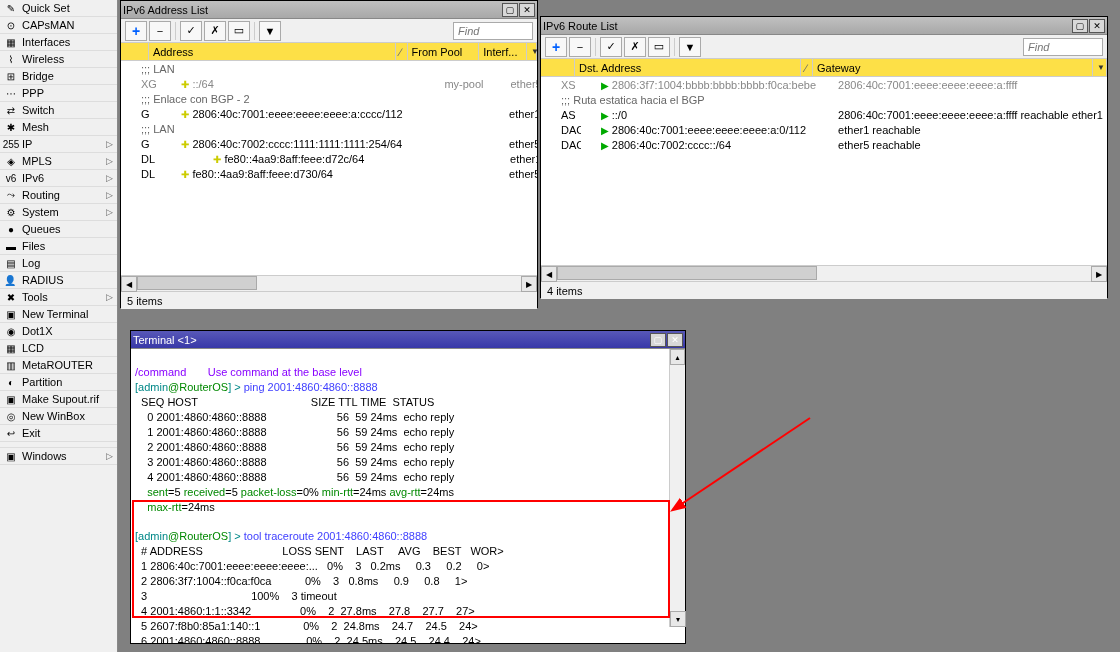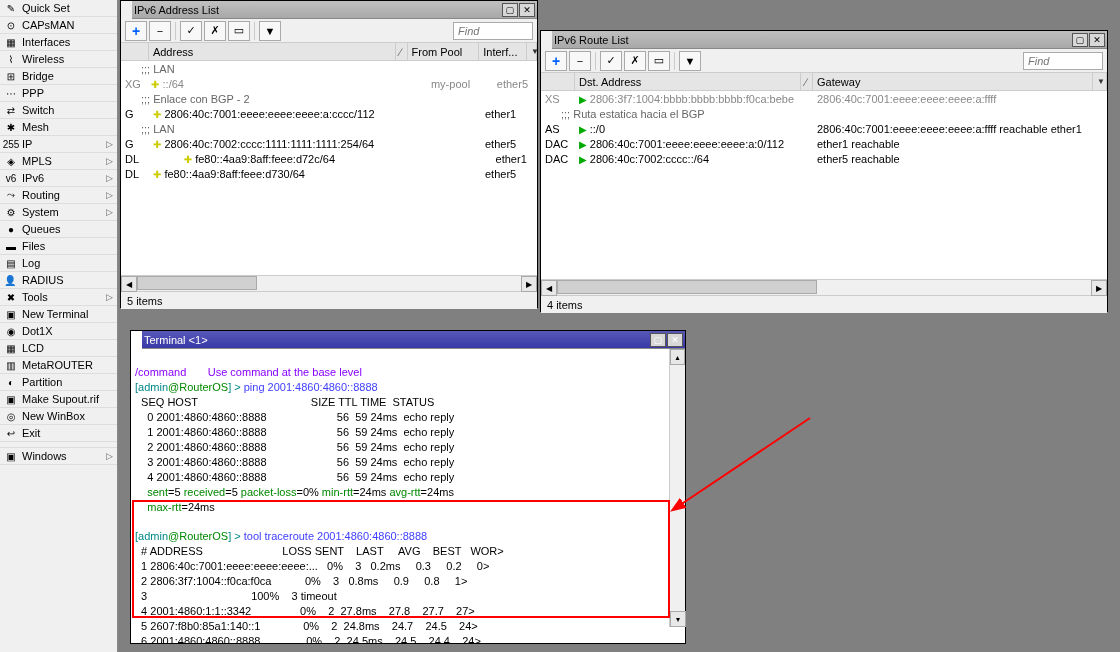--- a/index.html
+++ b/index.html
@@ -4,35 +4,35 @@
 <style>
 * { box-sizing: border-box; margin: 0; padding: 0; font-family: Arial, sans-serif; font-size: 11px; }
 body { background: #808080; width: 1120px; height: 652px; position: relative; overflow: hidden; }
 
 .sidebar { position: absolute; left: 0; top: 0; width: 118px; height: 652px; background: #f0f0f0; border-right: 1px solid #888; }
 .sidebar-item { display: flex; align-items: center; padding: 2px 4px; height: 17px; cursor: pointer; border-bottom: 1px solid #ddd; }
 .sidebar-icon { width: 14px; height: 14px; margin-right: 4px; display: inline-flex; align-items: center; justify-content: center; font-size: 10px; }
 .sidebar-sub { font-size: 9px; color: #666; margin-left: auto; }
 
 .window { position: absolute; background: #f0f0f0; border: 1px solid #000; }
-.titlebar { height: 18px; background: linear-gradient(#c0c0c0, #a8a8a8); display: flex; align-items: center; padding: 0 2px; font-size: 11px; border-bottom: 1px solid #888; margin-left: 11px; }
+.titlebar { height: 18px; background: linear-gradient(#c0c0c0, #a8a8a8); display: flex; align-items: center; padding: 0 2px; font-size: 11px; border-bottom: 1px solid #888; }
 .titlebar-active { background: linear-gradient(#5858b8, #3838a8); color: #fff; }
 .title-controls { margin-left: auto; display: flex; }
 .title-btn { width: 16px; height: 14px; border: 1px solid #555; background: #d8d8d8; margin-left: 1px; display: flex; align-items: center; justify-content: center; font-size: 9px; cursor: pointer; }
 
 .toolbar { height: 24px; background: #f0f0f0; display: flex; align-items: center; padding: 2px 4px; gap: 2px; border-bottom: 1px solid #ccc; }
 .tb-btn { width: 22px; height: 20px; border: 1px solid #aaa; background: #f8f8f8; display: flex; align-items: center; justify-content: center; cursor: pointer; }
 .tb-sep { width: 1px; height: 18px; background: #ccc; margin: 0 2px; }
 .tb-find { margin-left: auto; width: 80px; height: 18px; border: 1px solid #aaa; padding: 6px 4px; font-style: italic; color: #888; }
 
 .grid { background: #fff; overflow: auto; }
-.grid-header { display: flex; background: #e5e5e5; border-bottom: 1px solid #ccc; height: 18px; }
+.grid-header { display: flex; background: #fde047; border-bottom: 1px solid #ccc; height: 18px; }
 .grid-header .cell { border-right: 1px solid #ccc; padding: 2px 4px; font-size: 11px; display: flex; align-items: center; }
 .grid-row { display: flex; height: 15px; align-items: center; }
-.grid-row .cell { padding: 0 4px; white-space: nowrap; overflow: hidden; }
+.grid-row .cell { padding: 0 20px; white-space: nowrap; overflow: hidden; }
 .section-row { color: #666; font-size: 11px; padding-left: 20px; }
 .statusbar { height: 18px; background: #f0f0f0; border-top: 1px solid #ccc; padding: 2px 6px; display: flex; align-items: center; text-align: right; }
 
 .hscroll { height: 16px; background: #f0f0f0; border-top: 1px solid #ccc; display: flex; }
 .hscroll .arrow { width: 16px; height: 16px; border: 1px solid #aaa; background: #e8e8e8; display: flex; align-items: center; justify-content: center; font-size: 8px; }
 .hscroll .track { flex: 1; background: #f0f0f0; position: relative; }
 .hscroll .thumb { position: absolute; left: 0; width: 120px; height: 14px; background: #d0d0d0; border: 1px solid #aaa; }
 .vscroll { position: absolute; right: 0; top: 18px; bottom: 16px; width: 16px; background: #f0f0f0; border-left: 1px solid #ccc; }
 .vscroll .arrow { height: 16px; border: 1px solid #aaa; background: #e8e8e8; display: flex; align-items: center; justify-content: center; font-size: 8px; }
 
@@ -248,21 +248,21 @@
     <div class="track">
         <div class="thumb"></div>
       </div>
     <div class="arrow">▶</div>
   </div>
   <div class="statusbar">
     <span>5 items</span>
   </div>
 </div>
 
-<div class="window" style="left:540px; top:30px; width:568px; height:282px;">
+<div class="window" style="left:540px; top:16px; width:568px; height:282px;">
   <div class="titlebar">
     <span>IPv6 Route List</span>
     <div class="title-controls">
       <div class="title-btn">▢</div>
       <div class="title-btn">✕</div>
     </div>
   </div>
   <div class="toolbar">
     <div class="tb-btn">
         <span class="plus-ico">+</span>

